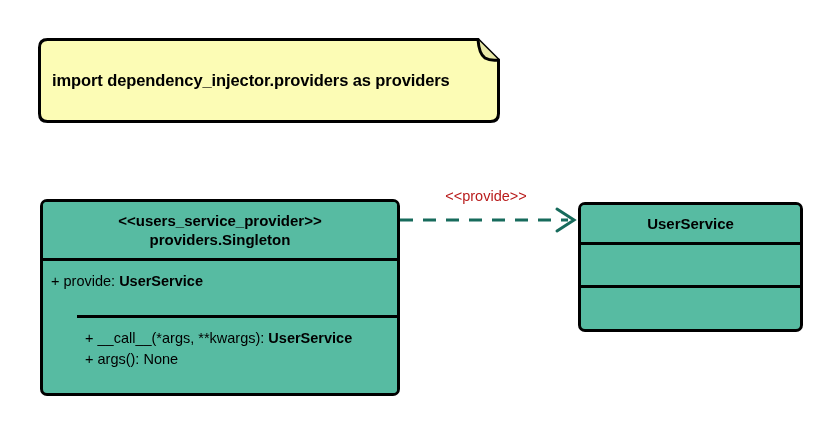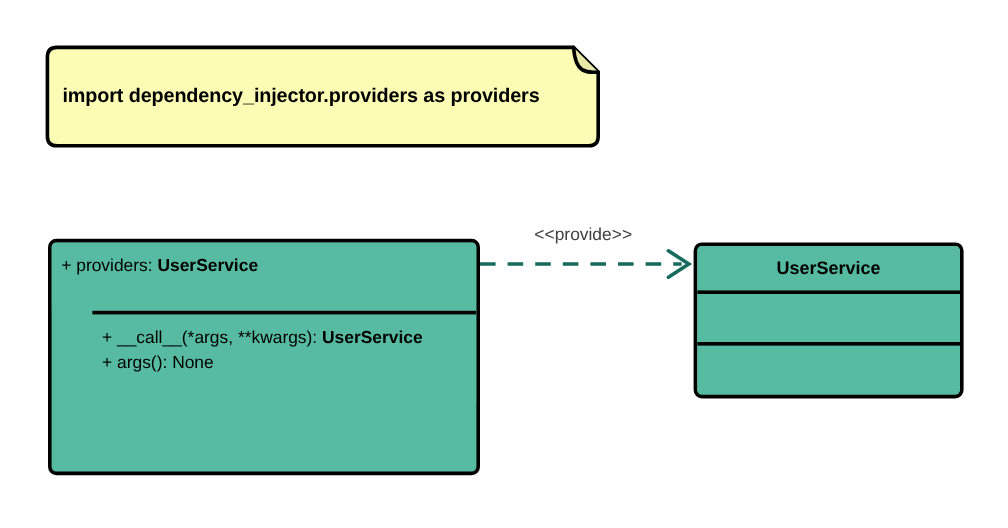--- a/index.html
+++ b/index.html
@@ -125,21 +125,21 @@
     height: 52px;
     overflow: visible;
   }
   .connector-label {
     position: absolute;
     left: 396px;
     top: 188px;
     width: 180px;
     text-align: center;
     font-size: 14.5px;
-    color: #404040;
+    color: #b91c1c;
     white-space: nowrap;
   }
 </style>
 </head>
 <body>
 
 <div id="canvas">
 
   <div class="note">
     <svg class="note-svg" viewBox="0 0 462 85">
@@ -151,24 +151,28 @@
                Q 460.5 83.5 452.5 83.5
                L 9.5 83.5
                Q 1.5 83.5 1.5 75.5
                Z" fill="#fcfcb5" stroke="#000000" stroke-width="3" stroke-linejoin="round"></path>
       <path d="M 440 1.5 Q 441 16 447 20 Q 452 23 460.5 22" fill="#e8e8a8" stroke="#000000" stroke-width="3" stroke-linejoin="round" stroke-linecap="round"></path>
     </svg>
     <div class="note-text">import dependency_injector.providers as providers</div>
   </div>
 
   <div class="classbox" id="provider-class">
+    <div class="compartment c1 cb-header">
+      <div>&lt;&lt;users_service_provider&gt;&gt;</div>
+      <div>providers.Singleton</div>
+    </div>
     <div class="compartment c2 cb-body">
       <div class="m">
         <span>+</span>
-        <span>providers:</span>
+        <span>provide:</span>
         <b>UserService</b>
       </div>
     </div>
     <div class="compartment c3 cb-body">
       <div class="m">
         <span>+</span>
         <span>__call__(*args, **kwargs):</span>
         <b>UserService</b>
       </div>
       <div class="m">

